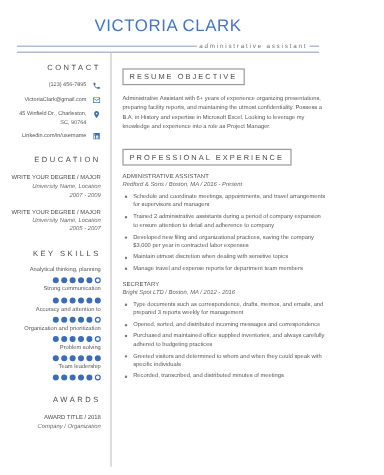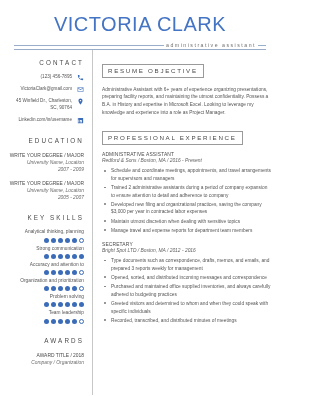--- a/index.html
+++ b/index.html
@@ -9,21 +9,21 @@
     font-family: "Liberation Sans", sans-serif;
     color: #4a4a4a;
     overflow: hidden;
   }
   .page { position: relative; width: 280px; height: 396px; background:#fff; }
 
   
   .header { padding: 14px 14px 0 14px; }
   .name {
     text-align: center;
-    font-size: 20px;
+    font-size: 14px;
     letter-spacing: 0.5px;
     color: #4474c4;
     font-weight: 400;
     line-height: 1.05;
   }
   .subtitle-row {
     display: flex; align-items: center;
     margin-top: 7px; padding-bottom: 1px;
   }
   .sub-rule { flex: 1 1 auto; height: 1px; background: #9aaec9; }

